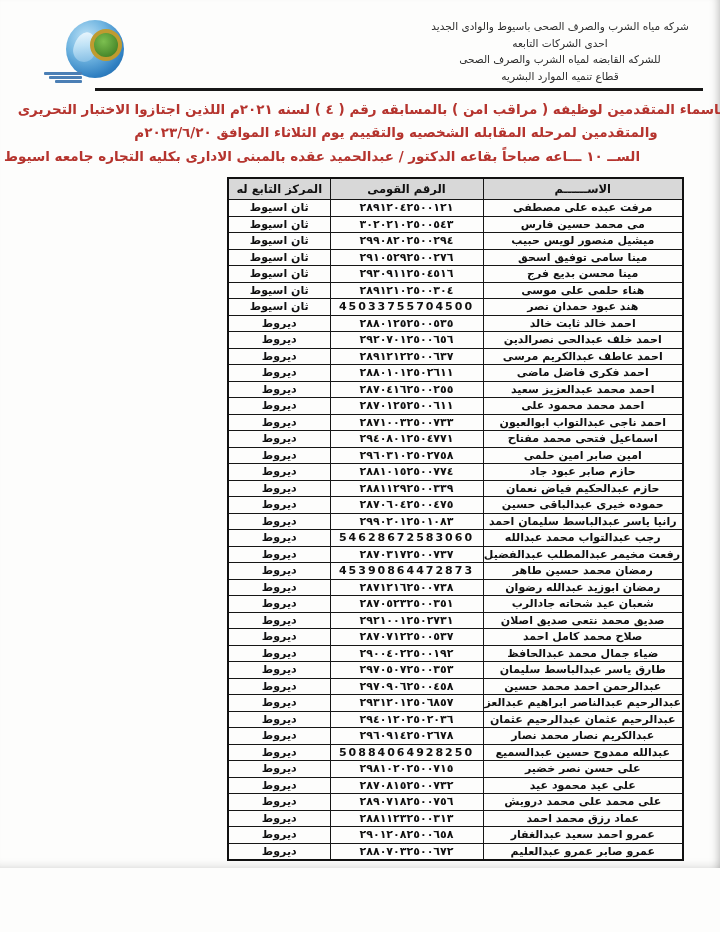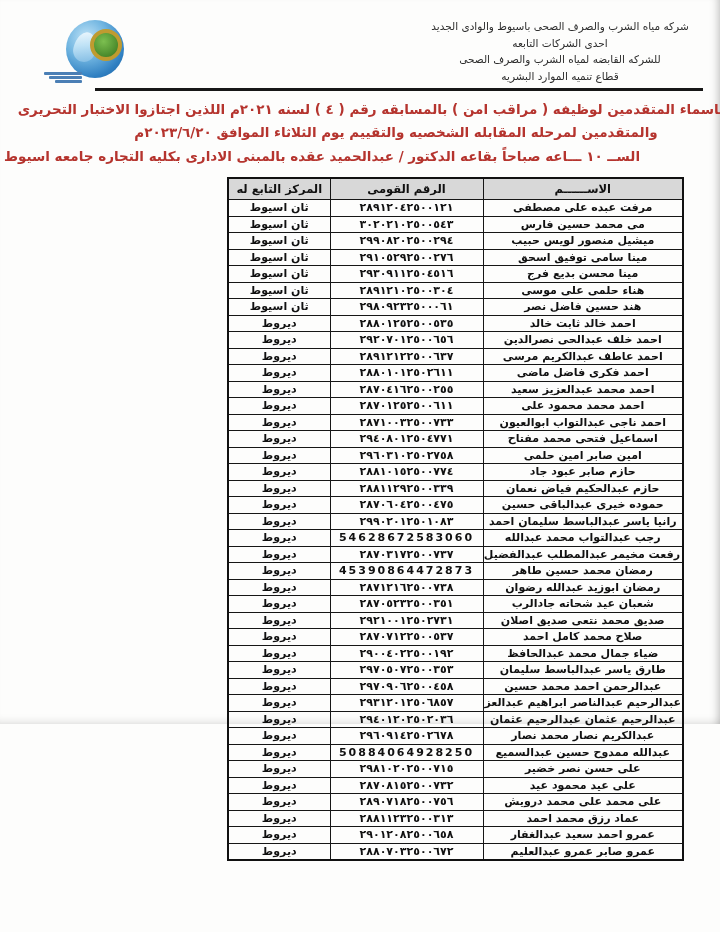--- a/index.html
+++ b/index.html
@@ -5,21 +5,21 @@
   html,body{margin:0;padding:0;}
   body{
     width:720px;height:932px;
     background:#fdfdfc;
     direction:rtl;
     font-family:"DejaVu Sans", sans-serif;
     color:#111;
     overflow:hidden;
   }
   .page{
-    position:relative;width:720px;height:724px;
+    position:relative;width:720px;height:868px;
     box-shadow:inset -9px 0 10px -8px rgba(0,0,0,.28), inset 0 -9px 10px -8px rgba(0,0,0,.14);
   }
   
   .doc-header{
     display:flex;justify-content:space-between;align-items:flex-start;
     padding:18px 14px 0 44px;height:88px;box-sizing:border-box;
   }
   .org-block{width:292px;text-align:center;}
   .org-line{font-size:10.5px;line-height:16.5px;color:#2d2d2d;white-space:nowrap;}
   
@@ -142,22 +142,22 @@
           <td data-name="candidate-name-cell">مينا محسن بديع فرج</td>
           <td data-name="national-id-cell">٢٩٣٠٩١١٢٥٠٤٥١٦</td>
           <td data-name="center-cell">ثان اسيوط</td>
         </tr>
         <tr data-name="table-row">
           <td data-name="candidate-name-cell">هناء حلمى على موسى</td>
           <td data-name="national-id-cell">٢٨٩١٢١٠٢٥٠٠٣٠٤</td>
           <td data-name="center-cell">ثان اسيوط</td>
         </tr>
         <tr data-name="table-row">
-          <td data-name="candidate-name-cell">هند حسين فاضل نصر</td>
-          <td data-name="national-id-cell">٢٩٨٠٩٢٣٢٥٠٠٠٦١</td>
+          <td data-name="candidate-name-cell">هند عبود حمدان نصر</td>
+          <td data-name="national-id-cell">45033755704500</td>
           <td data-name="center-cell">ثان اسيوط</td>
         </tr>
         <tr data-name="table-row">
           <td data-name="candidate-name-cell">احمد خالد ثابت خالد</td>
           <td data-name="national-id-cell">٢٨٨٠١٢٥٢٥٠٠٥٣٥</td>
           <td data-name="center-cell">ديروط</td>
         </tr>
         <tr data-name="table-row">
           <td data-name="candidate-name-cell">احمد خلف عبدالحى نصرالدين</td>
           <td data-name="national-id-cell">٢٩٢٠٧٠١٢٥٠٠٦٥٦</td>

